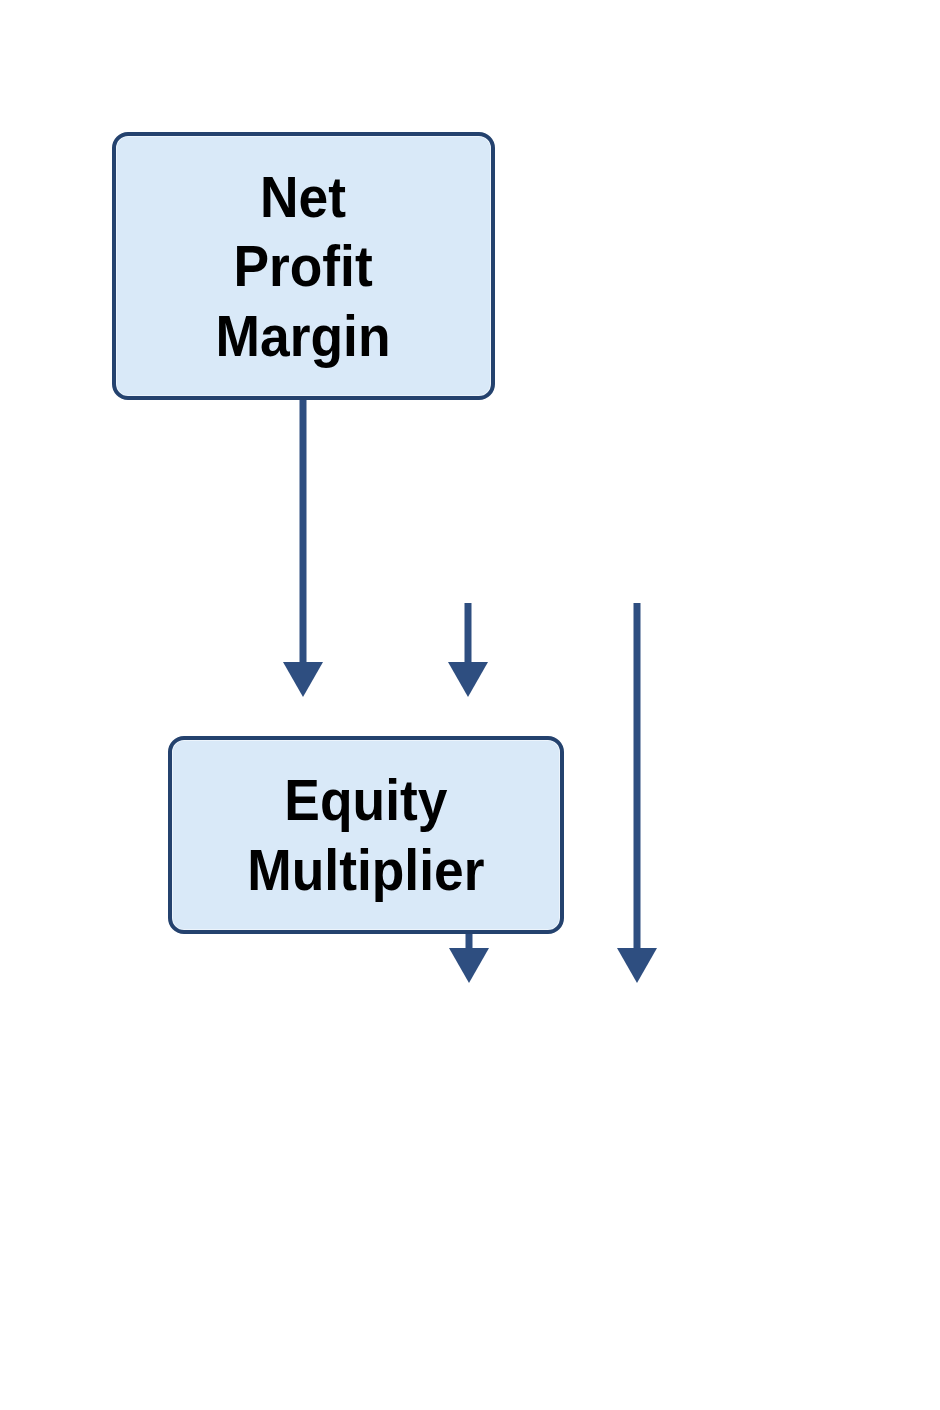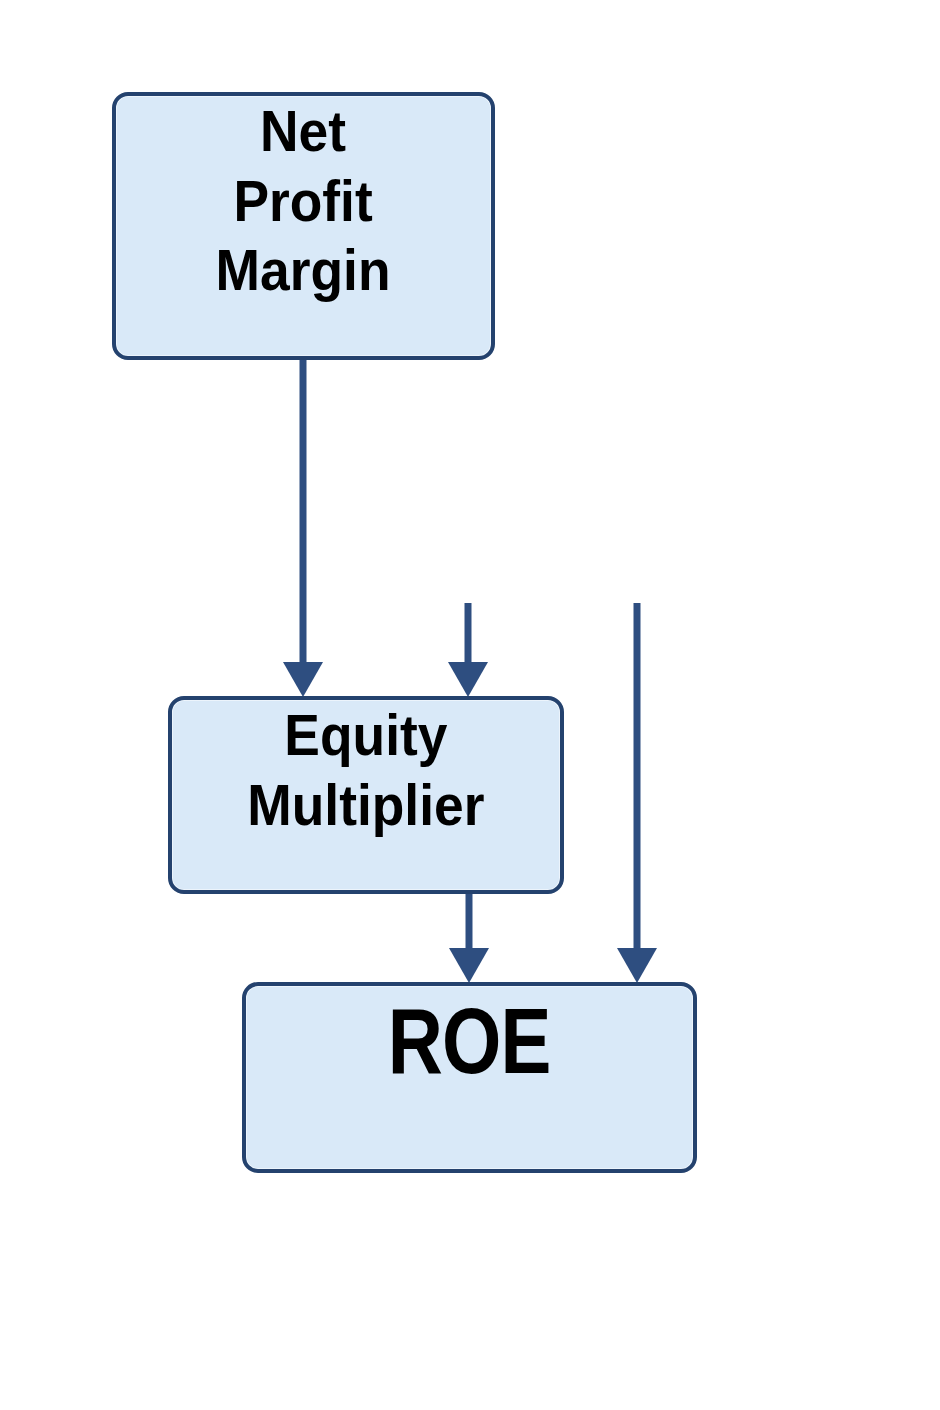--- a/index.html
+++ b/index.html
@@ -22,22 +22,23 @@
     pointer-events:none;
   }
   .edge-line{stroke:var(--arrow);stroke-width:7;}
   .edge-head{fill:var(--arrow);}
   .node{
     position:absolute;
     box-sizing:border-box;
     background:var(--node-fill);
     border:4px solid var(--node-border);
     border-radius:16px;
-    display:flex;justify-content:center;
+    display:flex;align-items:center;justify-content:center;
     box-shadow:inset 0 0 0 1px rgba(255,255,255,0.5);
+    margin-top:40px;
   }
   .label{
     color:var(--text);
     font-weight:bold;
     text-align:center;
     font-size:58px;
     line-height:1.2;
     transform:scaleX(0.92);
     transform-origin:center;
   }
@@ -85,19 +86,14 @@
   </div>
 
 
   <div class="node node-em">
     <div class="label">
       <span class="ln">Equity</span>
       <span class="ln">Multiplier</span>
     </div>
   </div>
 
-  <div class="node node-roe">
-    <div class="label">
-      <span class="ln">ROE</span>
-    </div>
-  </div>
 
 </div>
 
 </body></html>

